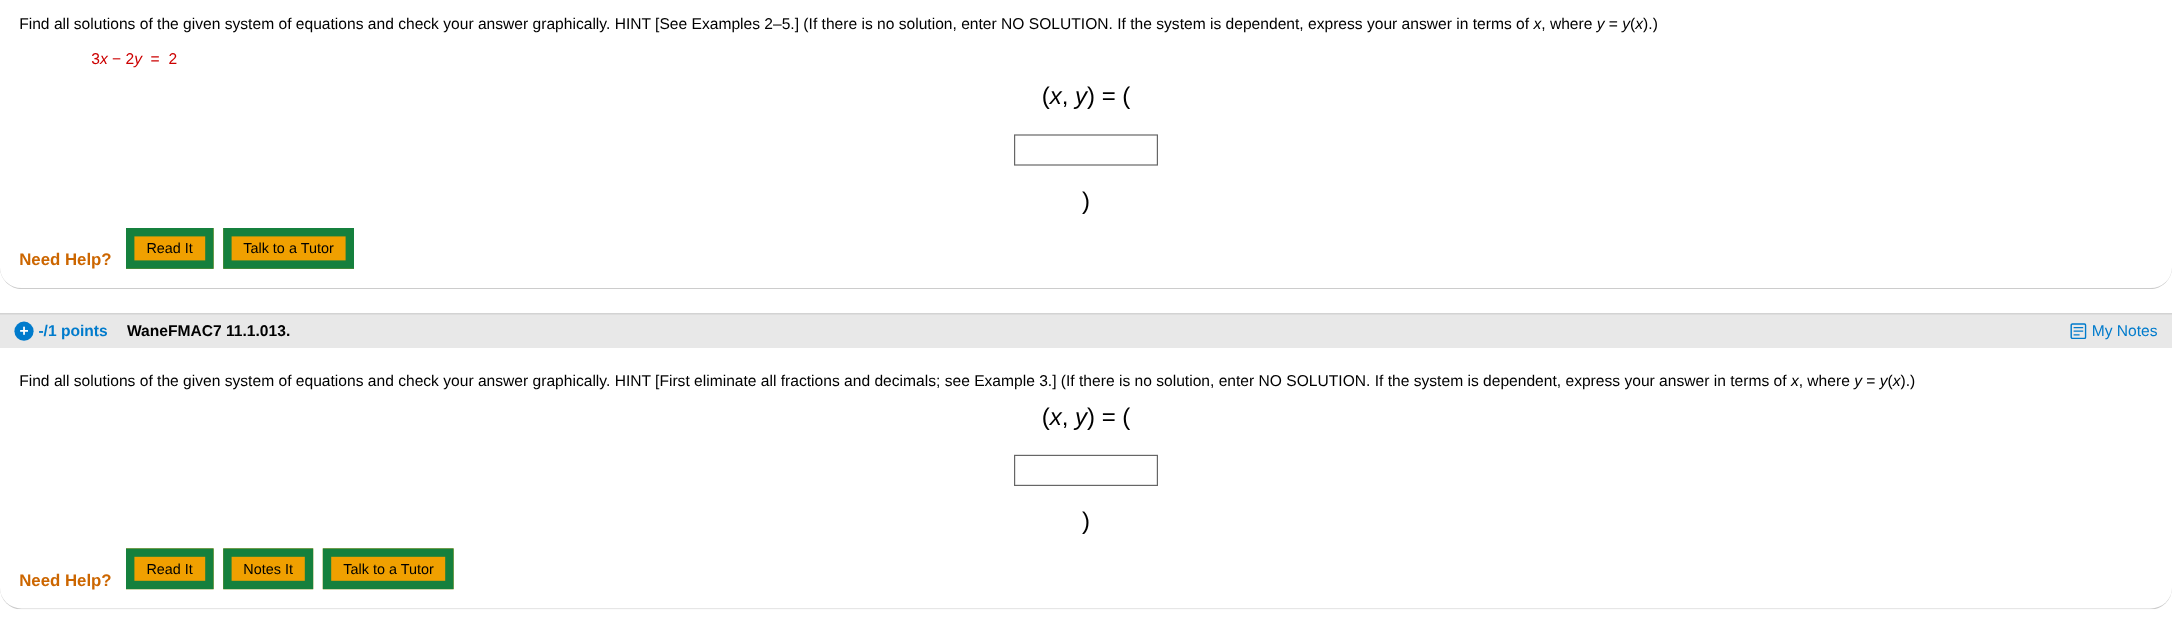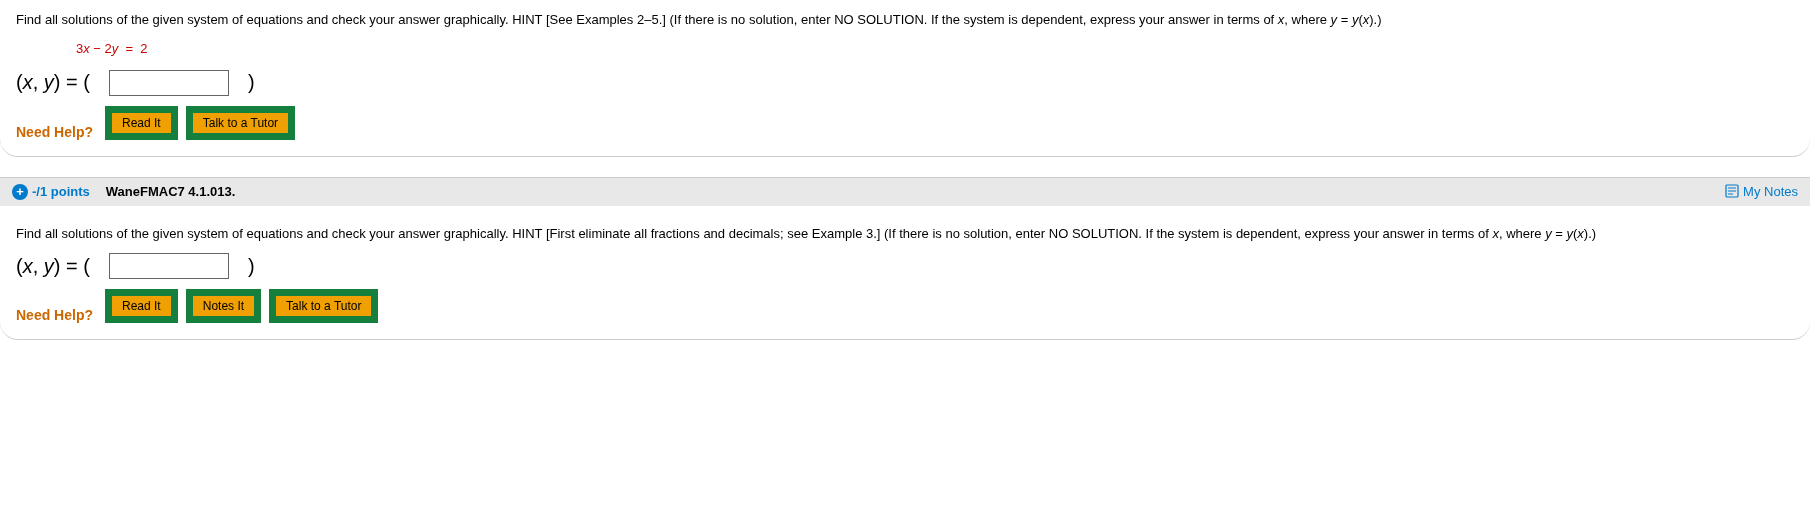--- a/index.html
+++ b/index.html
@@ -45,20 +45,21 @@
       line-height: 1;
     }
     .question-id {
       font-weight: bold;
       font-size: 13px;
       color: #000;
     }
     .my-notes {
       margin-left: auto;
       display: flex;
+      align-items: center;
       gap: 4px;
       color: #007bcc;
       font-size: 13px;
       cursor: pointer;
     }
     .my-notes-icon {
       width: 14px;
       height: 14px;
     }
     .question-text {
@@ -72,20 +73,21 @@
       line-height: 1.7;
     }
     .eq-red { color: #cc0000; }
     .eq-orange { color: #d97b00; }
     .answer-row {
       display: flex;
       align-items: center;
       gap: 19px;
       margin: 10px 0;
       font-size: 13px;
+      flex-direction: column;
     }
     .answer-input {
       border: 1px solid #666;
       width: 120px;
       height: 26px;
       padding: 2px 4px;
       font-size: 13px;
     }
     .need-help-row {
       display: flex;
@@ -135,21 +137,21 @@
   </div>
 </div>
 
 <div style="height: 20px; background: #fff;"></div>
 
 <div class="question-header">
   <span class="points-badge">
     <span class="plus-circle">+</span>
     <span>-/1 points</span>
   </span>
-  <span class="question-id">WaneFMAC7 4.1.013.</span>
+  <span class="question-id">WaneFMAC7 11.1.013.</span>
   <div class="my-notes">
     <svg class="my-notes-icon" viewBox="0 0 14 14" fill="none" xmlns="http://www.w3.org/2000/svg">
       <rect x="1" y="1" width="12" height="12" rx="1" stroke="#007bcc" stroke-width="1.2" fill="none"></rect>
       <line x1="3" y1="4" x2="11" y2="4" stroke="#007bcc" stroke-width="1"></line>
       <line x1="3" y1="7" x2="11" y2="7" stroke="#007bcc" stroke-width="1"></line>
       <line x1="3" y1="10" x2="8" y2="10" stroke="#007bcc" stroke-width="1"></line>
     </svg>
     <span>My Notes</span>
   </div>
 </div>

